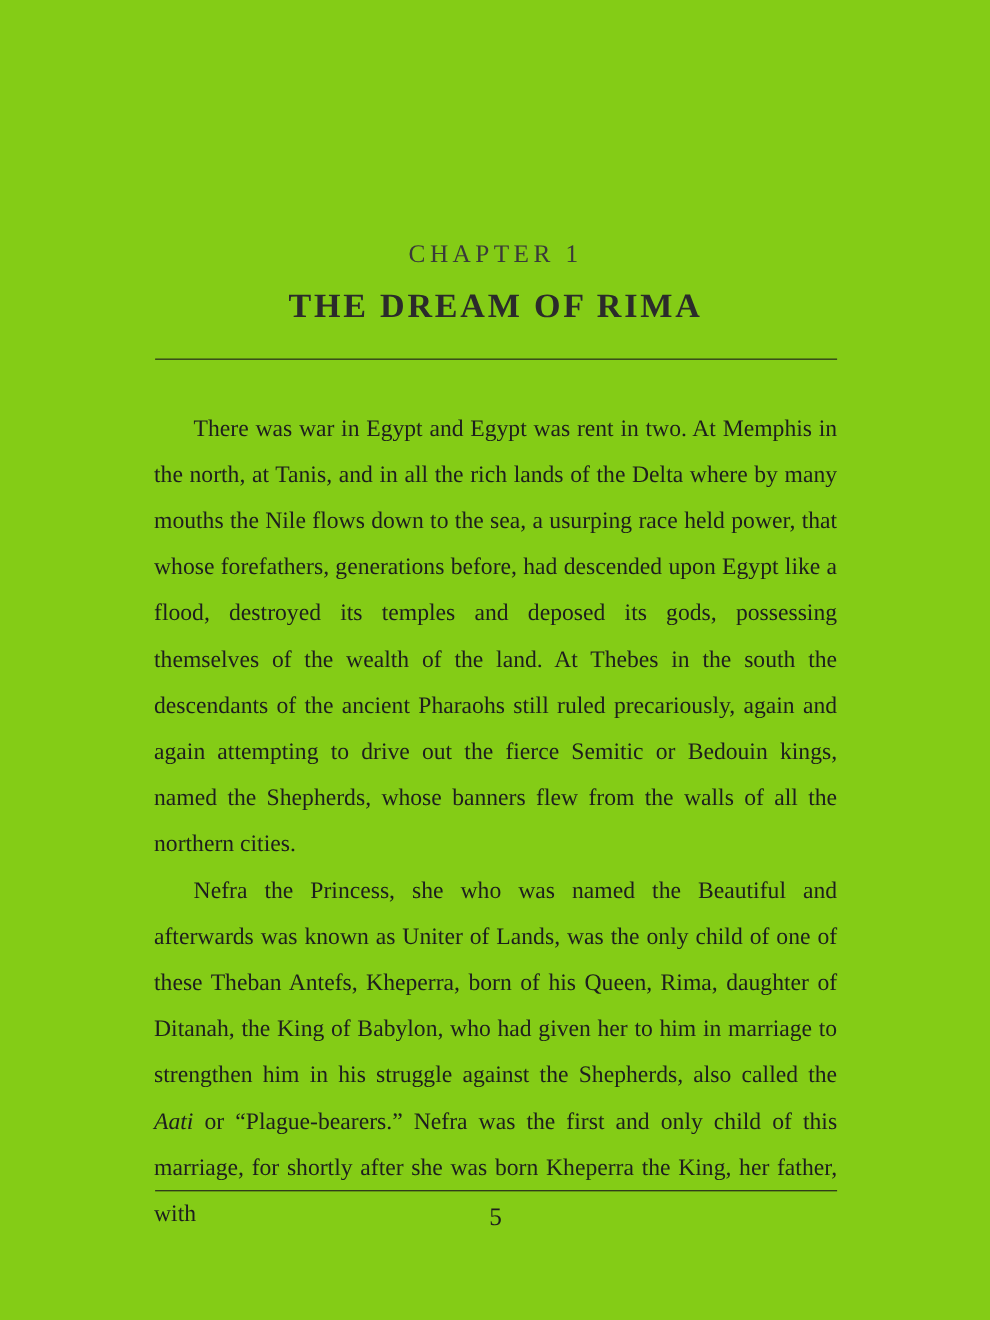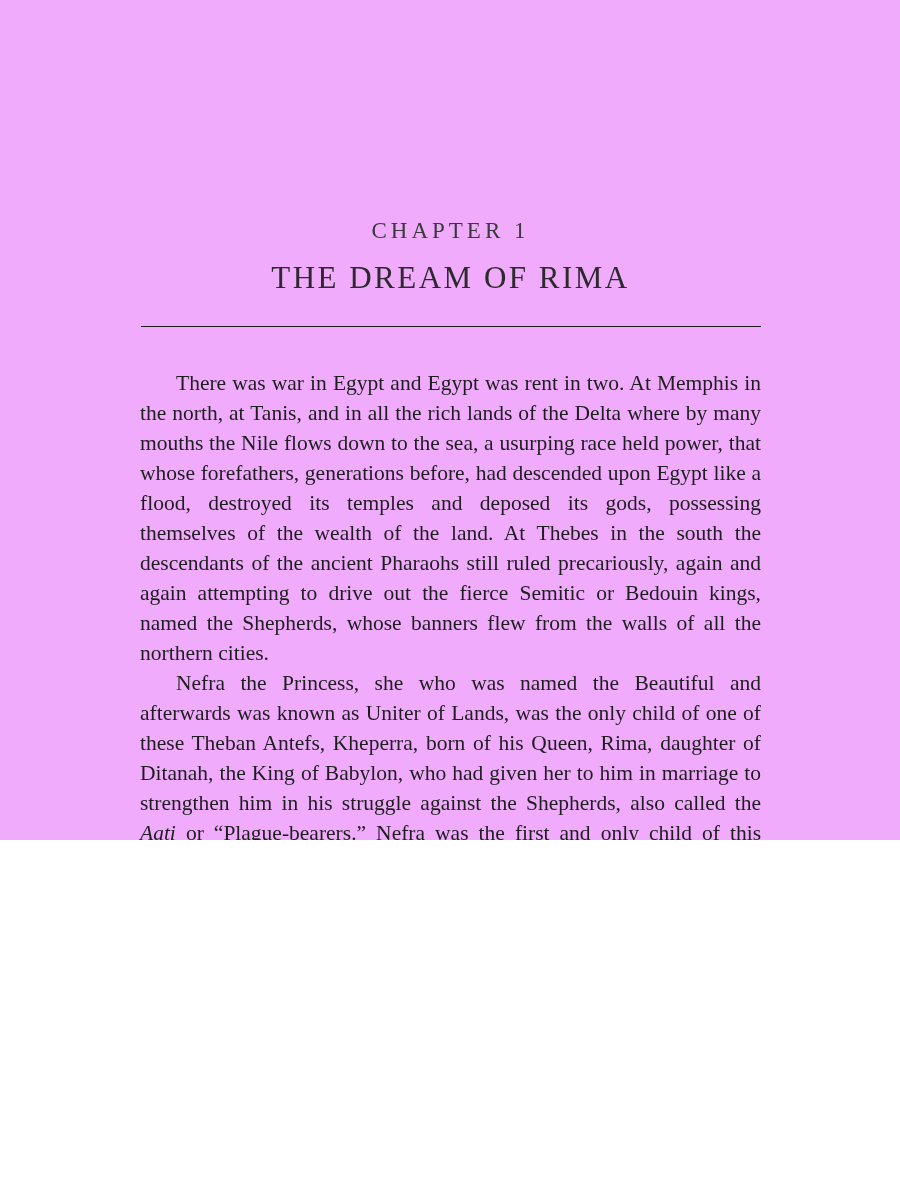--- a/index.html
+++ b/index.html
@@ -3,22 +3,22 @@
 <meta charset="utf-8">
 <style>
   html, body {
     margin: 0;
     padding: 0;
     background: #ffffff;
   }
   .book-page {
     position: relative;
     width: 900px;
-    height: 840px;
-    background: #f0abfc;
+    height: 1200px;
+    background: #84cc16;
     color: #1e1e1e;
     font-family: "Liberation Serif", "DejaVu Serif", serif;
     overflow: hidden;
   }
   .chapter-label {
     position: absolute;
     top: 218px;
     left: 140px;
     width: 621px;
     text-align: center;
@@ -27,42 +27,42 @@
     color: #3a3a3a;
   }
   .chapter-title {
     position: absolute;
     top: 260px;
     left: 140px;
     width: 621px;
     margin: 0;
     text-align: center;
     font-size: 31px;
-    font-weight: normal;
+    font-weight: bold;
     letter-spacing: 2.5px;
     color: #2b2b2b;
   }
   .rule {
     position: absolute;
     left: 141px;
     width: 620px;
     height: 0;
     border: none;
     border-top: 1.6px solid #1c1c1c;
     margin: 0;
   }
   .rule-top { top: 326px; }
   .rule-bottom { top: 1082px; }
   .body-text {
     position: absolute;
     top: 368px;
     left: 140px;
     width: 621px;
     font-size: 21.5px;
-    line-height: 30px;
+    line-height: 42px;
     text-align: justify;
     color: #1e1e1e;
   }
   .body-text p {
     margin: 0;
     text-indent: 36px;
   }
   .body-text em {
     font-style: italic;
   }

